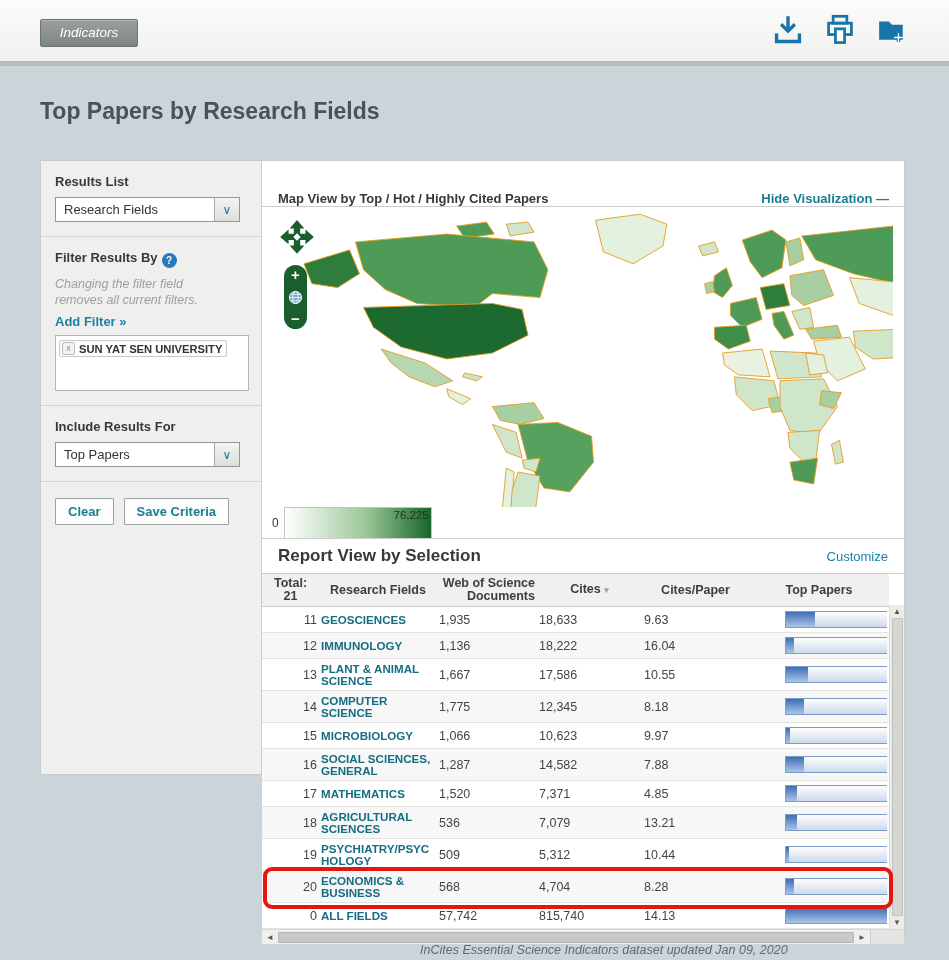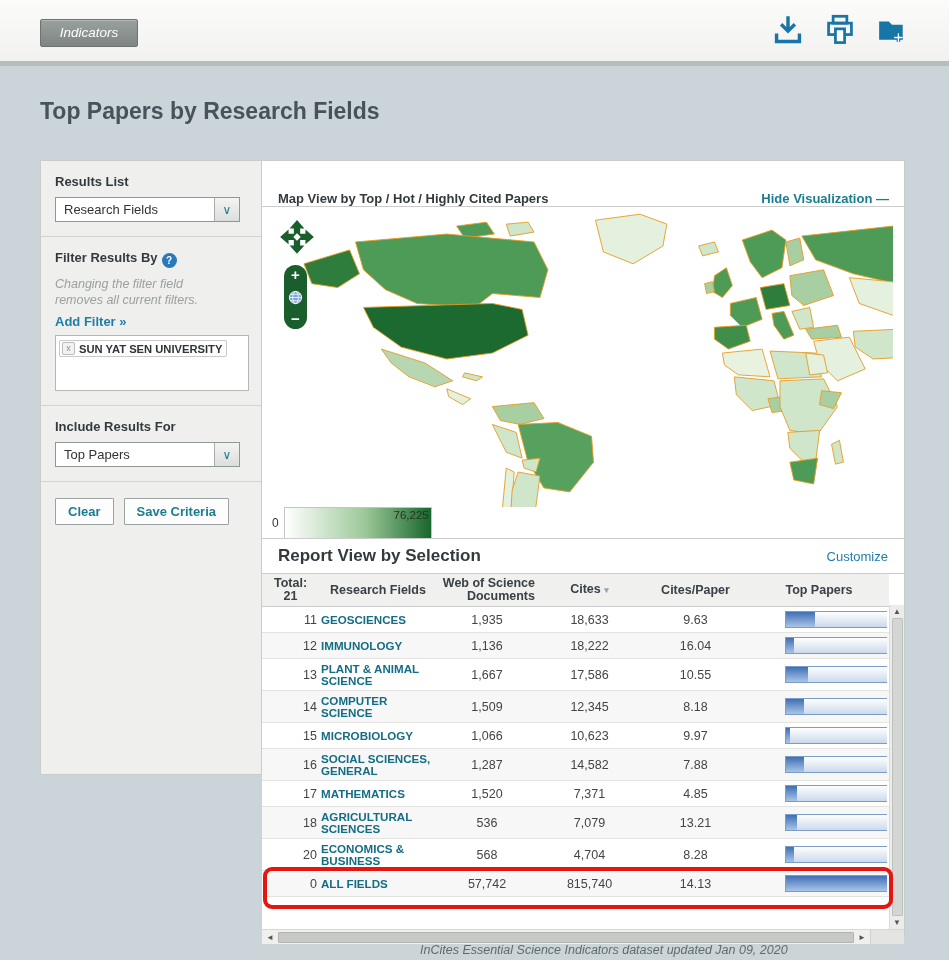--- a/index.html
+++ b/index.html
@@ -75,21 +75,21 @@
                     font-weight:bold; padding:3px 2px; line-height:13px; vertical-align:middle; }
   th.h-rank { width:57px; } th.h-field { width:118px; text-align:center; }
   th.h-docs { width:100px; text-align:right; } th.h-cites { width:105px; text-align:center; color:#7e97ba; }
   th.h-cpp { width:107px; text-align:center; } th.h-top { text-align:center; }
   th.h-cites .arr { font-size:9px; color:#8fa5c2; }
   table.report td { border-bottom:1px solid #e3e4e2; font-size:12.5px; color:#444; padding:4px 2px; line-height:12px; vertical-align:middle; }
   table.report tr:nth-child(even) td { background:#f6f7f6; }
   td.c-rank { text-align:right; padding-right:12px; }
   td.c-field a { color:#156d84; font-weight:bold; font-size:11.6px; line-height:11.5px; text-decoration:none;
                  display:block; word-wrap:break-word; cursor:pointer; }
-  td.c-num { text-align:center; padding-right:26px; }
+  td.c-num { text-align:left; padding-right:26px; }
   td.c-bar { padding-right:0; }
   .bar-clip { width:100%; overflow:hidden; }
   .bar { position:relative; width:104%; height:17px; border:1px solid #7b9cc4;
          background:linear-gradient(#fefefe,#ccd9ec);margin-left:34px; }
   .bar .fill { position:absolute; left:0; top:0; bottom:0; background:linear-gradient(#3f6fb4,#a9c4e8); }
   .bar .blabel { position:absolute; right:2px; top:2px; font-size:11.5px; color:#4a72a8; }
   .bar.full .blabel { color:#fff; }
   tr.all-fields td { border-top:1px solid #cfd0ce; }
 
   .red-box { position:absolute; left:1px; width:630px; border:4px solid #e5150f; border-radius:9px;
@@ -350,21 +350,21 @@
                     <span class="blabel">24</span>
                   </div>
                 </div>
               </td>
             </tr>
             <tr>
               <td class="c-rank">14</td>
               <td class="c-field">
                 <a>COMPUTER SCIENCE</a>
               </td>
-              <td class="c-num">1,509</td>
+              <td class="c-num">1,775</td>
               <td class="c-num">12,345</td>
               <td class="c-num">8.18</td>
               <td class="c-bar">
                 <div class="bar-clip">
                   <div class="bar">
                     <div class="fill" style="width:13%"></div>
                     <span class="blabel">21</span>
                   </div>
                 </div>
               </td>
@@ -426,20 +426,37 @@
                 <a>AGRICULTURAL SCIENCES</a>
               </td>
               <td class="c-num">536</td>
               <td class="c-num">7,079</td>
               <td class="c-num">13.21</td>
               <td class="c-bar">
                 <div class="bar-clip">
                   <div class="bar">
                     <div class="fill" style="width:8%"></div>
                     <span class="blabel">15</span>
+                  </div>
+                </div>
+              </td>
+            </tr>
+            <tr>
+              <td class="c-rank">19</td>
+              <td class="c-field">
+                <a>PSYCHIATRY/PSYCHOLOGY</a>
+              </td>
+              <td class="c-num">509</td>
+              <td class="c-num">5,312</td>
+              <td class="c-num">10.44</td>
+              <td class="c-bar">
+                <div class="bar-clip">
+                  <div class="bar">
+                    <div class="fill" style="width:2%"></div>
+                    <span class="blabel">2</span>
                   </div>
                 </div>
               </td>
             </tr>
             <tr id="hl-row">
               <td class="c-rank">20</td>
               <td class="c-field">
                 <a>ECONOMICS &amp; BUSINESS</a>
               </td>
               <td class="c-num">568</td>

